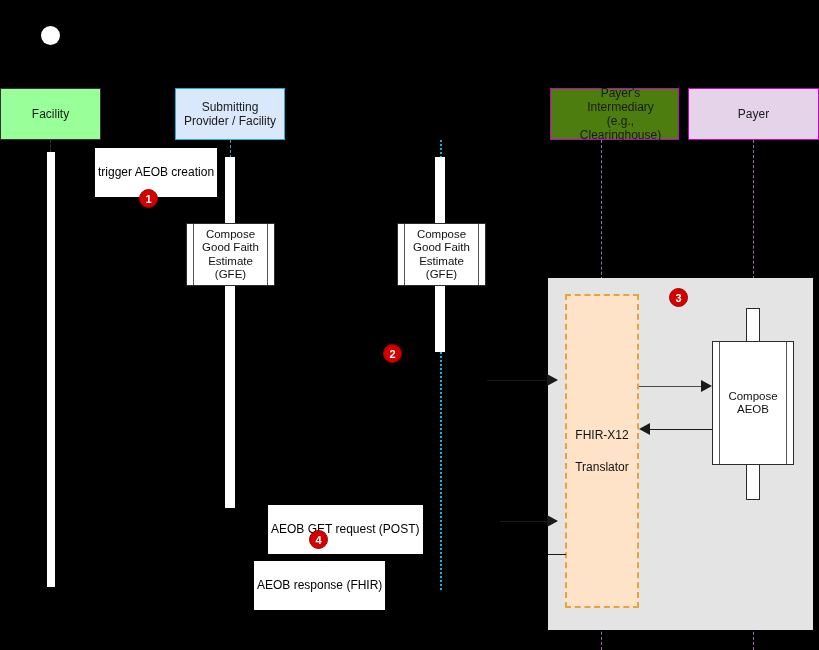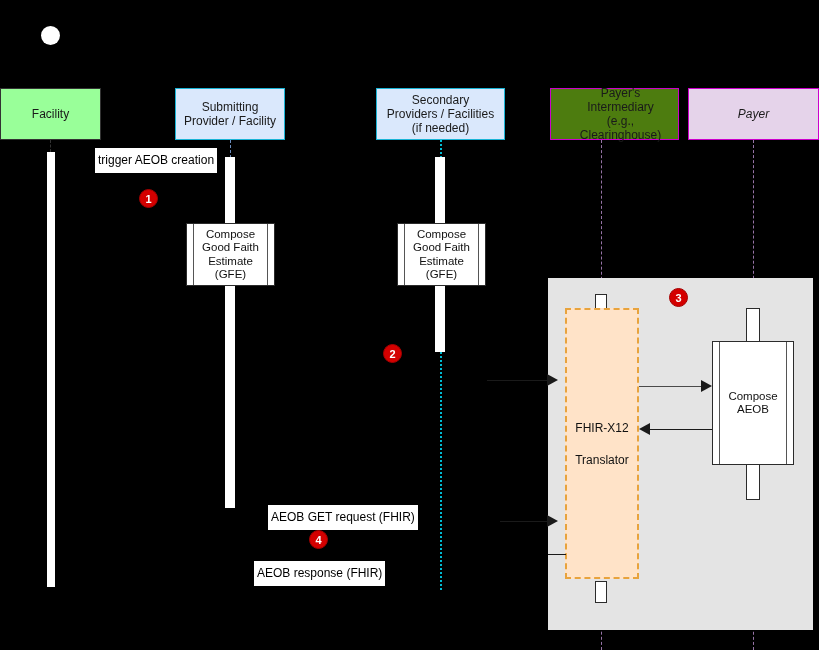--- a/index.html
+++ b/index.html
@@ -106,21 +106,21 @@
     line-height: 14px;
   }
 
   
   .msg-label {
     position: absolute;
     background: #ffffff;
     color: #000000;
     font-size: 12px;
     line-height: 15px;
-    padding: 5px 3px;
+    padding: 17px 3px;
     white-space: nowrap;
   }
 
   
   .arrow-line {
     position: absolute;
     height: 0;
     border-top: 1.6px solid #1a1a1a;
   }
   .arrow-line.light { border-top-color: #4a4a4a; }
@@ -173,21 +173,21 @@
   <div class="activation" style="left:225px; top:157px; width:10px; height:351px;"></div>
 
   <div class="activation" style="left:435px; top:157px; width:10px; height:195px;"></div>
 
   <div class="activation outlined" style="left:595px; top:294px; width:12px; height:22px;"></div>
   <div class="activation outlined" style="left:595px; top:581px; width:12px; height:22px;"></div>
 
   <div class="activation outlined" style="left:746px; top:308px; width:14px; height:36px;"></div>
   <div class="activation outlined" style="left:746px; top:462px; width:14px; height:38px;"></div>
 
-  <div class="translator" style="left:565px; top:308px; width:74px; height:271px;">
+  <div class="translator" style="left:565px; top:294px; width:74px; height:314px;">
     <span>FHIR-X12</span>
     <span>Translator</span>
   </div>
 
   <div class="action-box double" style="left:186px; top:223px; width:89px; height:63px;">
     <span>Compose<br>Good Faith<br>Estimate<br>(GFE)</span>
   </div>
 
   <div class="action-box double" style="left:397px; top:223px; width:89px; height:63px;">
     <span>Compose<br>Good Faith<br>Estimate<br>(GFE)</span>
@@ -207,41 +207,38 @@
   <div class="arrow-head left" style="left:639px; top:423px;"></div>
 
   <div class="arrow-line" style="left:500px; top:521px; width:47px;"></div>
   <div class="arrow-head right" style="left:547px; top:515px;"></div>
 
   <div class="arrow-line" style="left:548px; top:554px; width:18px;"></div>
 
   <div class="msg-label" style="left:95px; top:148px;">trigger AEOB creation</div>
 
 
-  <div class="msg-label" style="left:268px; top:505px;">AEOB GET request (FHIR)</div>
+  <div class="msg-label" style="left:268px; top:505px;">AEOB GET request (POST)</div>
 
   <div class="msg-label" style="left:254px; top:561px;text-align:right;">AEOB response (FHIR)</div>
 
   <div class="lifeline-box" style="left:0px; top:88px; width:101px; height:52px; background:#99ff99; border:1px solid #333333;">
     <span>Facility</span>
   </div>
 
   <div class="lifeline-box" style="left:175px; top:88px; width:110px; height:52px; background:#dae8fc; border:1px solid #1ab4d6;">
     <span>Submitting<br>Provider / Facility</span>
   </div>
 
-  <div class="lifeline-box" style="left:376px; top:88px; width:129px; height:52px; background:#dae8fc; border:1px solid #1ab4d6;">
-    <span>Secondary<br>Providers / Facilities<br>(if needed)</span>
-  </div>
 
   <div class="lifeline-box" style="left:550px; top:88px; width:129px; height:52px; background:#4d7c0f; border:1px solid #cc00cc;padding-left:16px;">
     <span>Payer's Intermediary<br>(e.g., Clearinghouse)</span>
   </div>
 
-  <div class="lifeline-box" style="left:688px; top:88px; width:131px; height:52px; background:#e5d3ea; border:1px solid #cc00cc;font-style:italic;">
+  <div class="lifeline-box" style="left:688px; top:88px; width:131px; height:52px; background:#e5d3ea; border:1px solid #cc00cc;">
     <span>Payer</span>
   </div>
 
   <div class="badge" style="left:139px; top:189px;">
     <span>1</span>
   </div>
   <div class="badge" style="left:383px; top:344px;">
     <span>2</span>
   </div>
   <div class="badge" style="left:669px; top:288px;">

